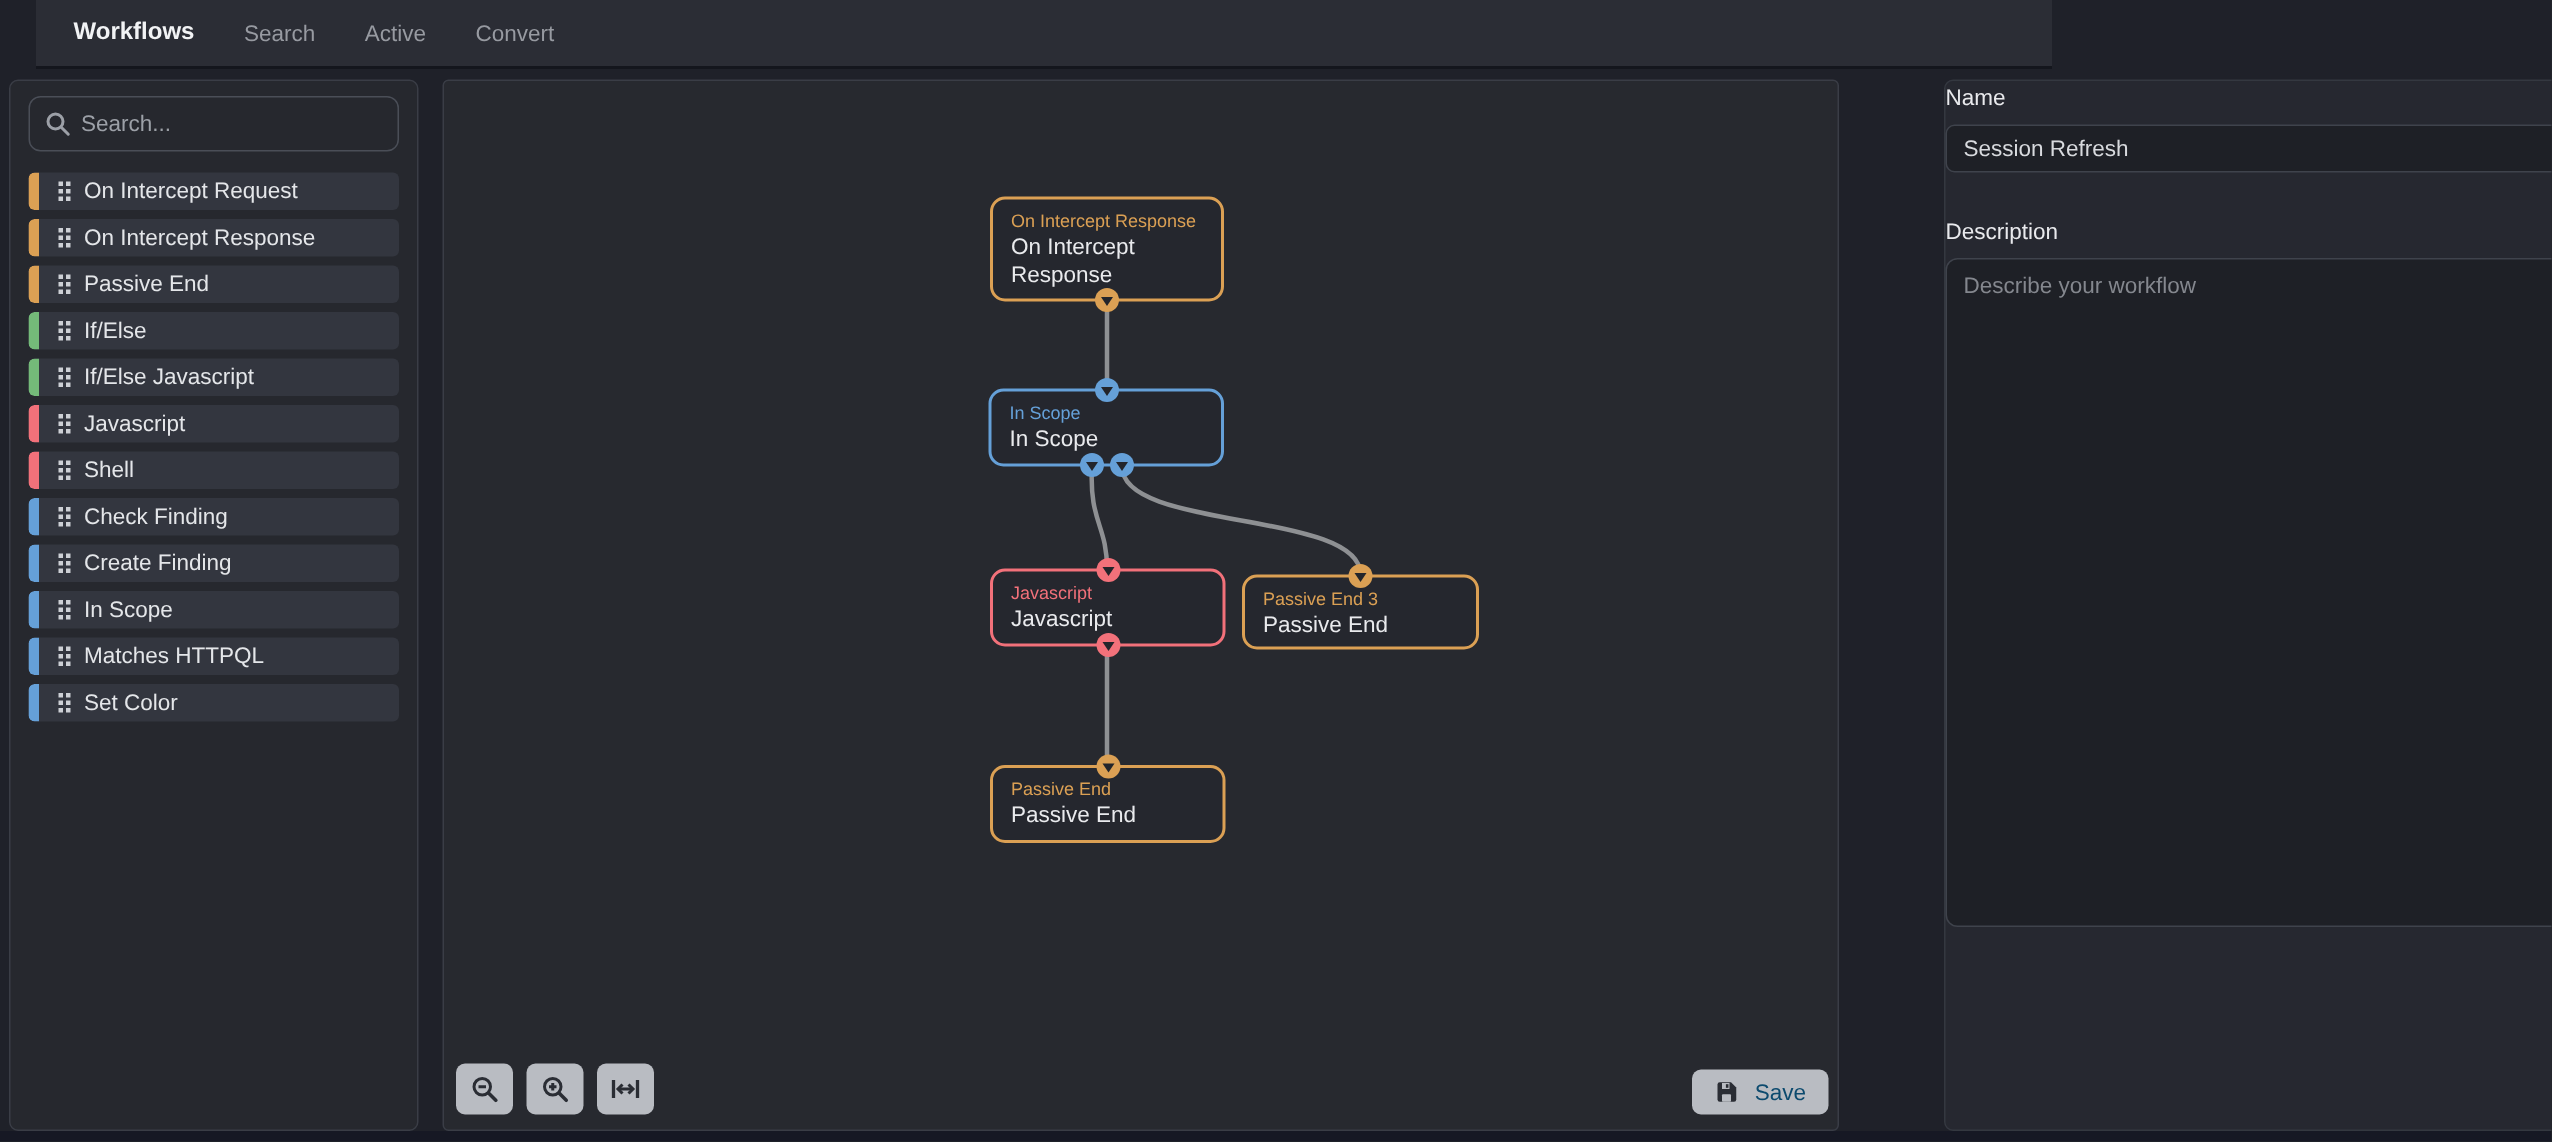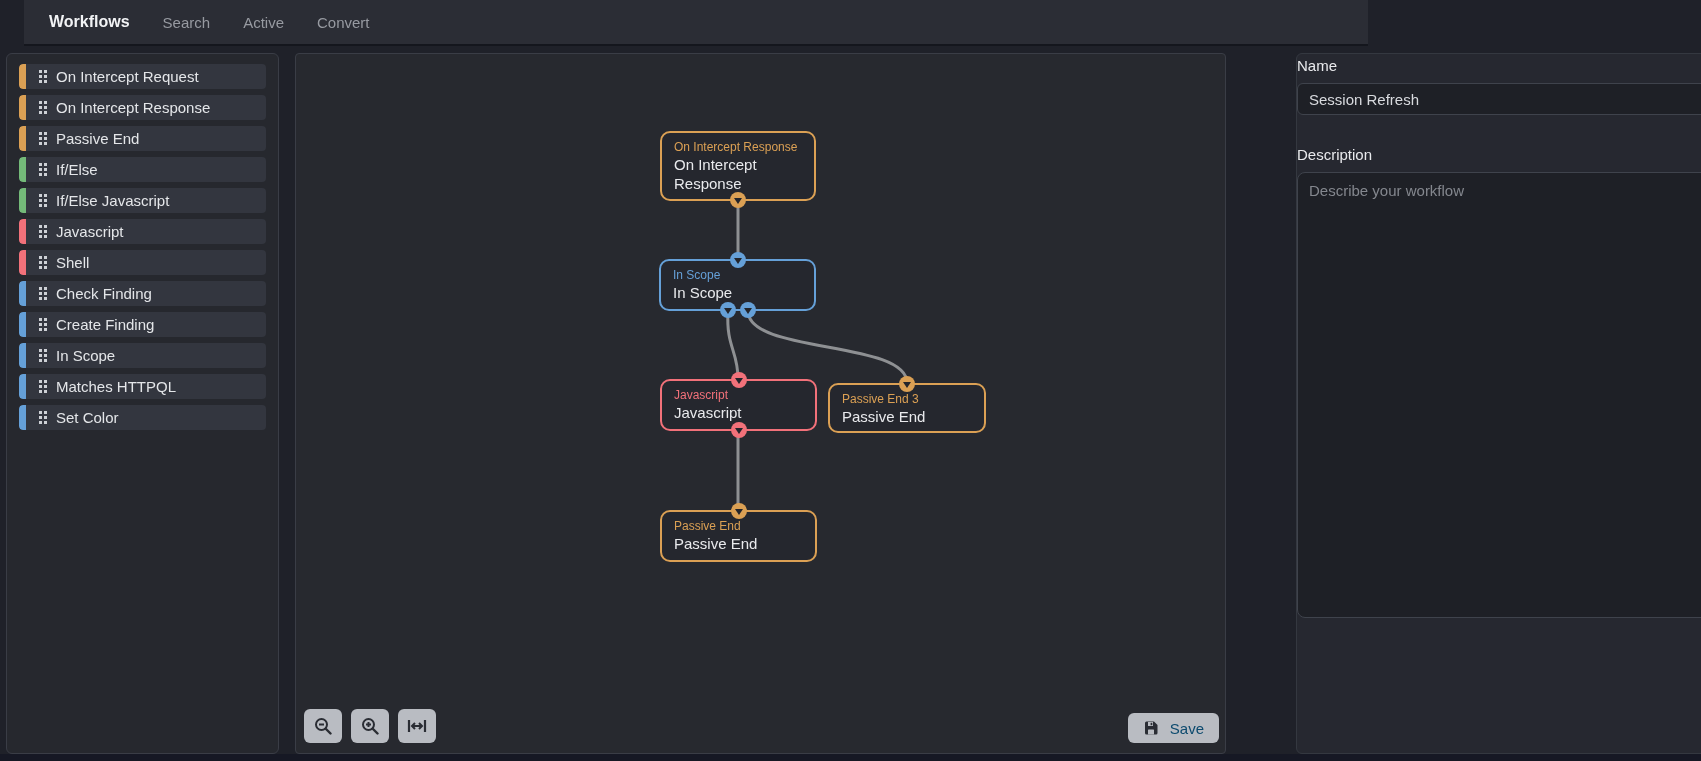--- a/index.html
+++ b/index.html
@@ -100,20 +100,27 @@
 <body>
 
 <div class="topbar">
   <span class="title">Workflows</span>
   <span class="tab">Search</span>
   <span class="tab">Active</span>
   <span class="tab">Convert</span>
 </div>
 
 <div class="sidebar">
+  <div class="searchbox">
+    <svg width="17" height="17" viewBox="0 0 17 17">
+      <circle cx="7" cy="7" r="5" fill="none" stroke="#9ca0a7" stroke-width="2"></circle>
+      <line x1="11" y1="11" x2="15.5" y2="15.5" stroke="#9ca0a7" stroke-width="2" stroke-linecap="round"></line>
+    </svg>
+    <input type="text" placeholder="Search..." style="">
+  </div>
   <div class="lib-list">
     <div class="lib-item c-orange">
       <span class="bar"></span>
       <span class="grip"></span>
       <span class="lbl">On Intercept Request</span>
     </div>
     <div class="lib-item c-orange">
       <span class="bar"></span>
       <span class="grip"></span>
       <span class="lbl">On Intercept Response</span>

